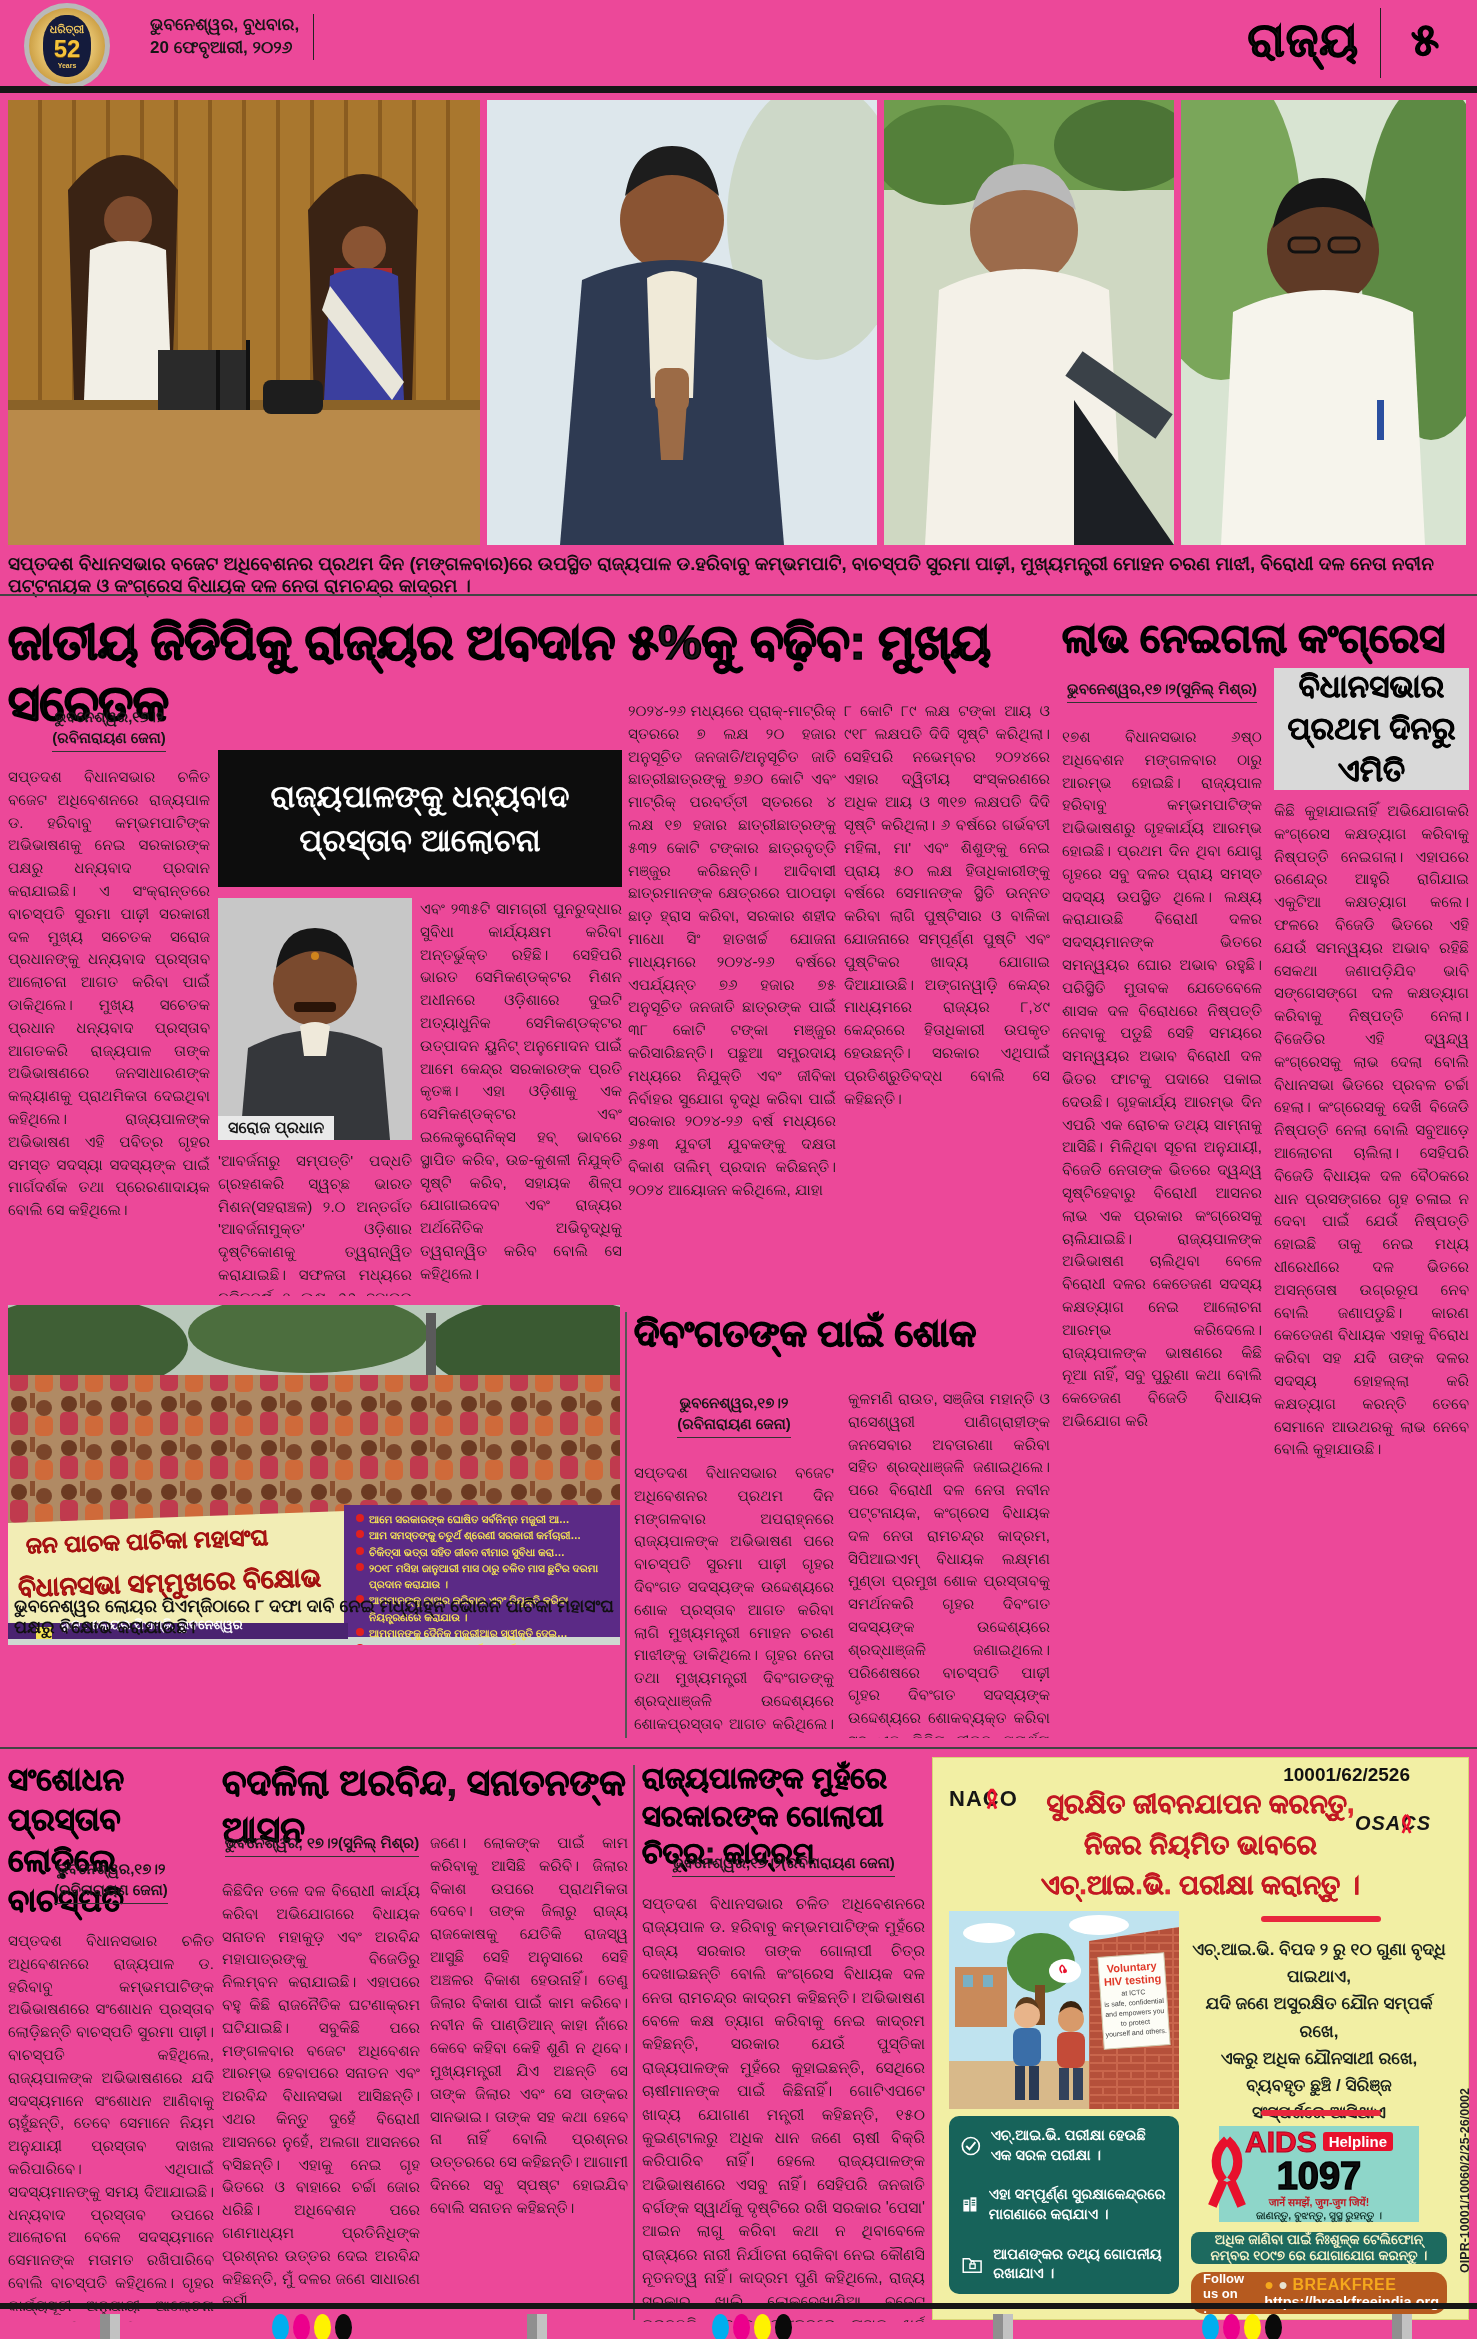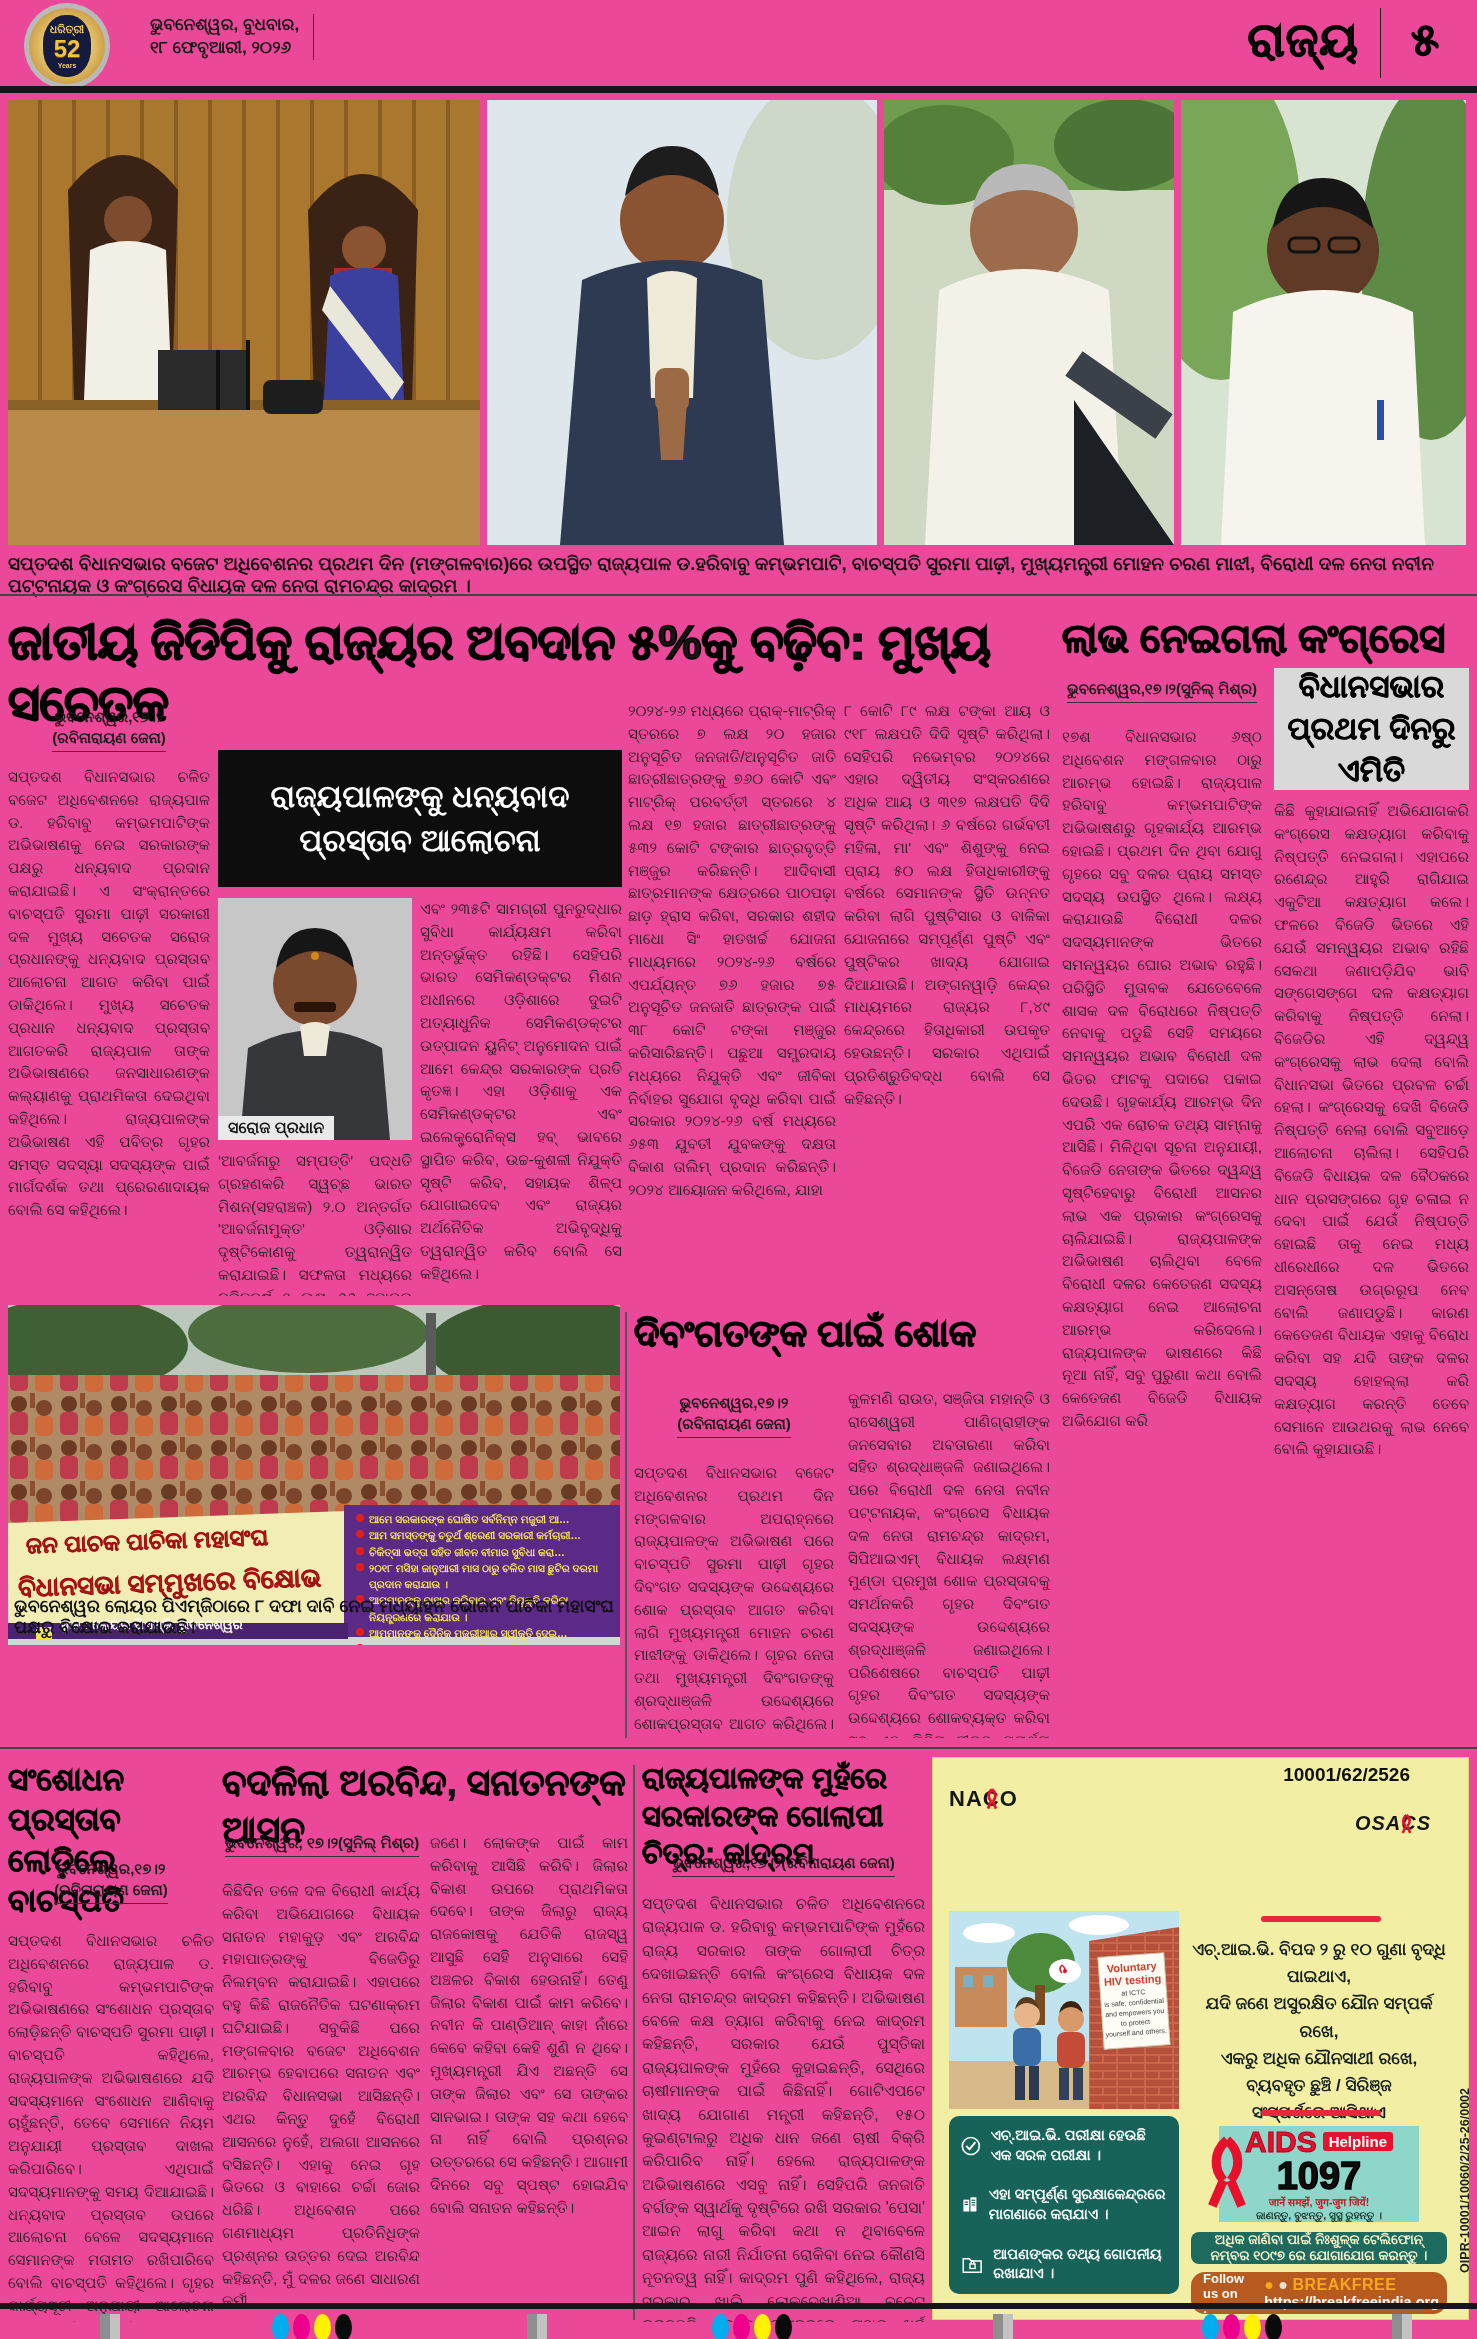--- a/index.html
+++ b/index.html
@@ -77,21 +77,21 @@
         <div class="logo-navy">
           <span class="logo-title">ଧରିତ୍ରୀ</span>
           <span class="logo-52">52</span>
           <span class="logo-years">Years</span>
         </div>
       </div>
     </div>
   </div>
   <div class="abs dateline" style="left:150px;top:14px;">
     <div>ଭୁବନେଶ୍ୱର, ବୁଧବାର,</div>
-    <div>୧୮ ଫେବୃଆରୀ, ୨୦୨୬</div>
+    <div>20 ଫେବୃଆରୀ, ୨୦୨୬</div>
   </div>
   <div class="abs" style="right:118px;top:12px;">
     <span class="section-label">ରାଜ୍ୟ</span>
   </div>
   <div class="abs" style="right:96px;top:8px;width:1.5px;height:70px;background:#222;"></div>
   <div class="abs" style="right:38px;top:14px;">
     <span class="page-num">୫</span>
   </div>
   <div class="abs mast-rule"></div>
 
@@ -320,20 +320,25 @@
       </svg>
     </div>
 
     <div class="abs" style="right:54px;top:54px;display:flex;align-items:center;">
       <span style="font-size:20px;font-weight:bold;font-style:italic;letter-spacing:1px;">OSACS</span>
       <svg width="15" height="22" viewBox="0 0 20 28" style="margin-left:-32px;">
         <path d="M10 2 C4 7 5 13 9 17 M10 2 C16 7 15 13 11 17 M9 17 L5 26 M11 17 L15 26" stroke="#e8112d" stroke-width="3.5" fill="none"></path>
       </svg>
     </div>
 
+    <div class="abs ad-head" style="left:70px;right:70px;top:26px;">
+      <div>ସୁରକ୍ଷିତ ଜୀବନଯାପନ କରନ୍ତୁ,</div>
+      <div>ନିଜର ନିୟମିତ ଭାବରେ</div>
+      <div>ଏଚ୍.ଆଇ.ଭି. ପରୀକ୍ଷା କରାନ୍ତୁ ।</div>
+    </div>
 
     <div class="abs" style="left:16px;top:153px;width:230px;height:198px;">
       <svg width="230" height="198" viewBox="0 0 230 198">
         <rect width="230" height="198" fill="#bfe3ef"></rect>
         <ellipse cx="40" cy="22" rx="26" ry="10" fill="#fff"></ellipse>
         <ellipse cx="150" cy="14" rx="30" ry="10" fill="#fff"></ellipse>
         <rect x="6" y="56" width="52" height="60" fill="#c98a5a"></rect>
         <rect x="14" y="64" width="10" height="12" fill="#7ab0c4"></rect>
           <rect x="34" y="64" width="10" height="12" fill="#7ab0c4"></rect>
         <ellipse cx="92" cy="52" rx="34" ry="30" fill="#4c8a3c"></ellipse>

